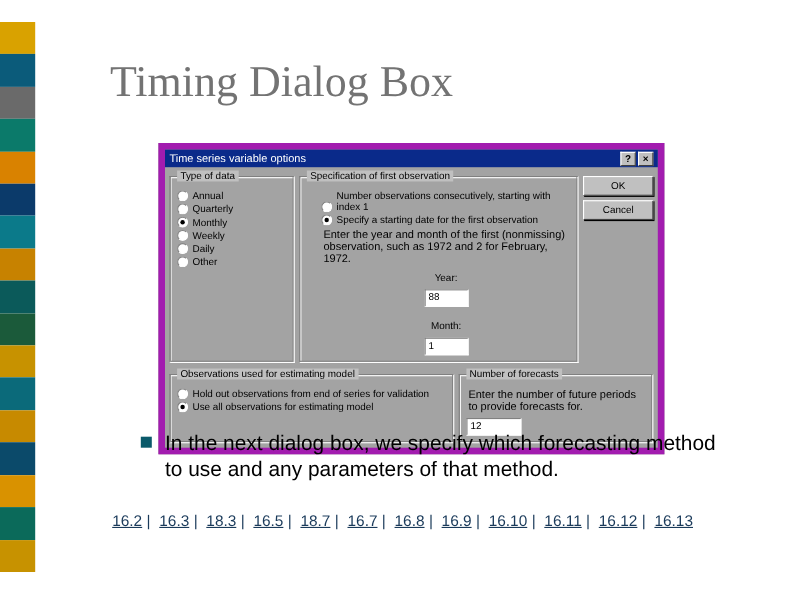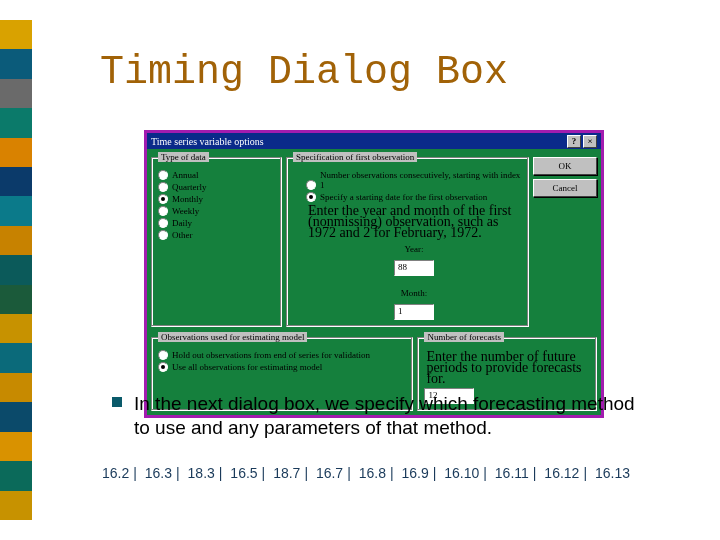--- a/index.html
+++ b/index.html
@@ -19,33 +19,33 @@
     width: 32px;
     height: 500px;
     display: flex;
     flex-direction: column;
   }
   .side-stripe div { flex: 1; }
   .slide-title {
     position: absolute;
     left: 100px;
     top: 50px;
-    font-family: Liberation Mono, monospace;
+    font-family: Liberation Serif, serif;
     font-size: 40px;
-    color: #a16207;
+    color: #737373;
     font-weight: normal;
   }
   .dialog {
     position: absolute;
     left: 144px;
     top: 130px;
     width: 460px;
-    background: #15803d;
-    border: 3px solid #a21caf;
-    font-family: Liberation Serif, serif;
+    background: #a3a3a3;
+    border: 6px solid #a21caf;
+    font-family: Liberation Sans, sans-serif;
     font-size: 9px;
     color: #000;
   }
   .titlebar {
     background: #0a2a8a;
     color: #fff;
     height: 16px;
     display: flex;
     align-items: center;
     padding: 0 4px;
@@ -131,36 +131,36 @@
     background: #fff;
     border: 1px solid #808080;
     border-right-color: #fff;
     border-bottom-color: #fff;
     height: 16px;
     font-size: 9px;
     padding: 0 3px;
     line-height: 12px;
   }
   .note {
-    font-size: 14px;
+    font-size: 10px;
     line-height: 11px;
     margin: 3px 2px;
   }
   .inline-fields {
     display: flex;
     align-items: center;
     gap: 6px;
     margin-top: 6px;
     font-size: 9px;
     flex-direction: column;
   }
   .row2 { display: flex; gap: 4px; margin-top: 6px; }
   .bullet-block {
     position: absolute;
-    left: 112px;
+    left: 128px;
     top: 392px;
     width: 540px;
     display: flex;
     align-items: flex-start;
     gap: 12px;
   }
   .bullet {
     width: 10px;
     height: 10px;
     background: #0a5a6a;
@@ -174,20 +174,21 @@
   }
   .footer-links {
     position: absolute;
     left: 102px;
     top: 465px;
     font-size: 14px;
     color: #1a3a5a;
   }
   .footer-links a {
     color: #1a3a5a;
+    text-decoration: underline;
   }
   .footer-links .sep {
     margin: 0 4px;
   }
 </style>
 </head>
 <body>
 
 <div class="side-stripe">
   <div style="background:#d9a200"></div>
@@ -213,21 +214,21 @@
 
 <div class="dialog">
   <div class="titlebar">
     <span>Time series variable options</span>
     <span class="spacer"></span>
     <span class="tb-btn">?</span>
     <span class="tb-btn">×</span>
   </div>
   <div class="dlg-body">
     <div class="row1">
-      <div class="groupbox" style="width:131px;">
+      <div class="groupbox" style="width:114px;">
         <div class="legend">Type of data</div>
         <div class="radio-row">
             <span class="radio"></span>
             <span>Annual</span>
           </div>
         <div class="radio-row">
             <span class="radio"></span>
             <span>Quarterly</span>
           </div>
         <div class="radio-row">

